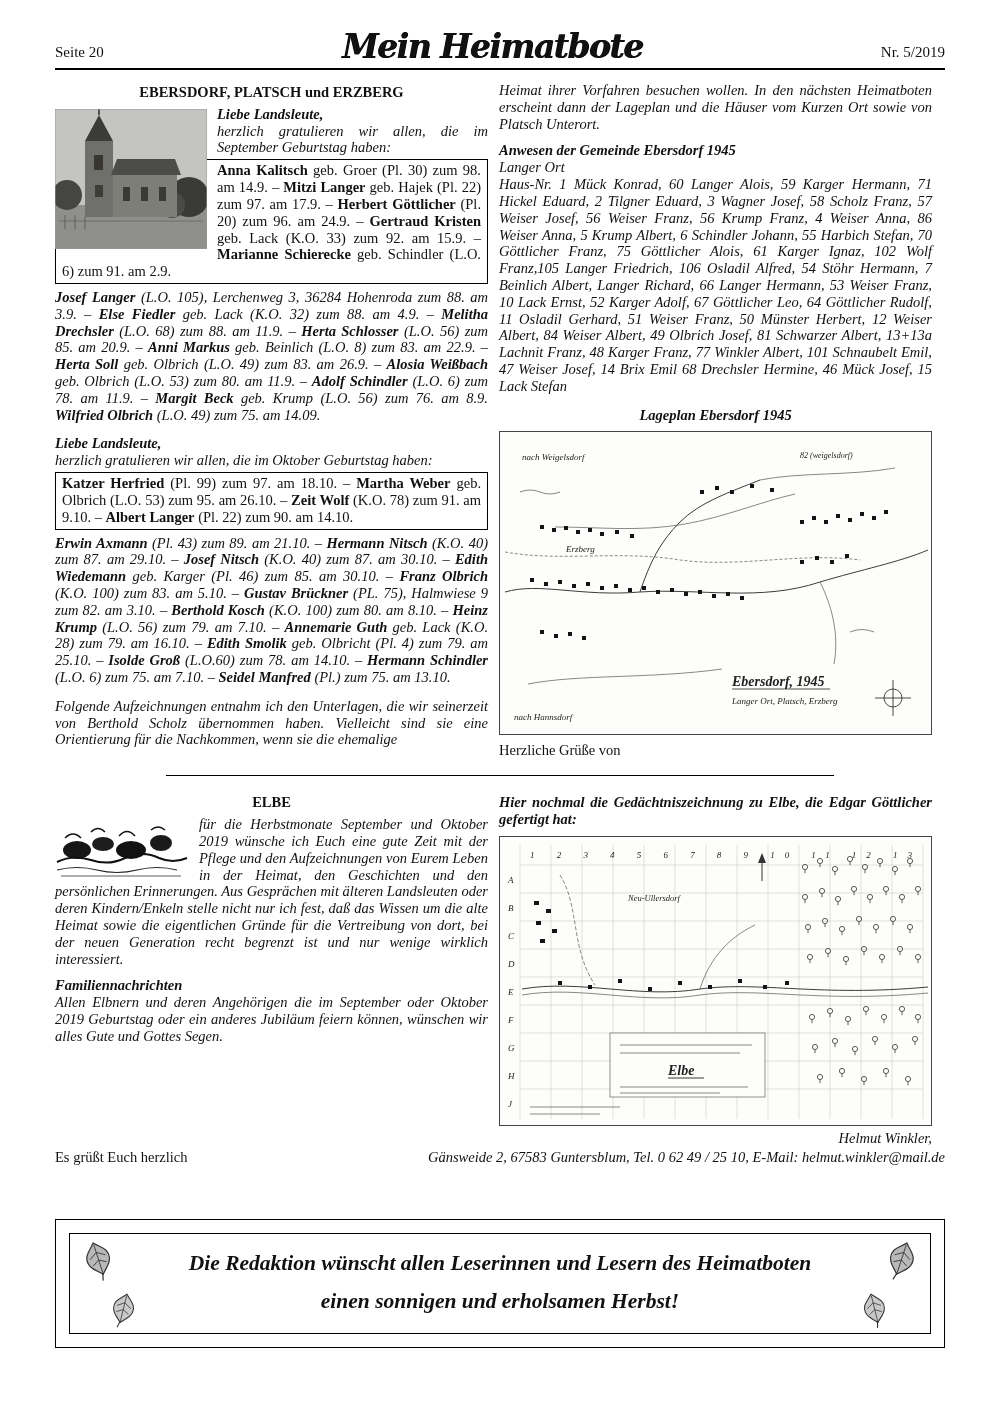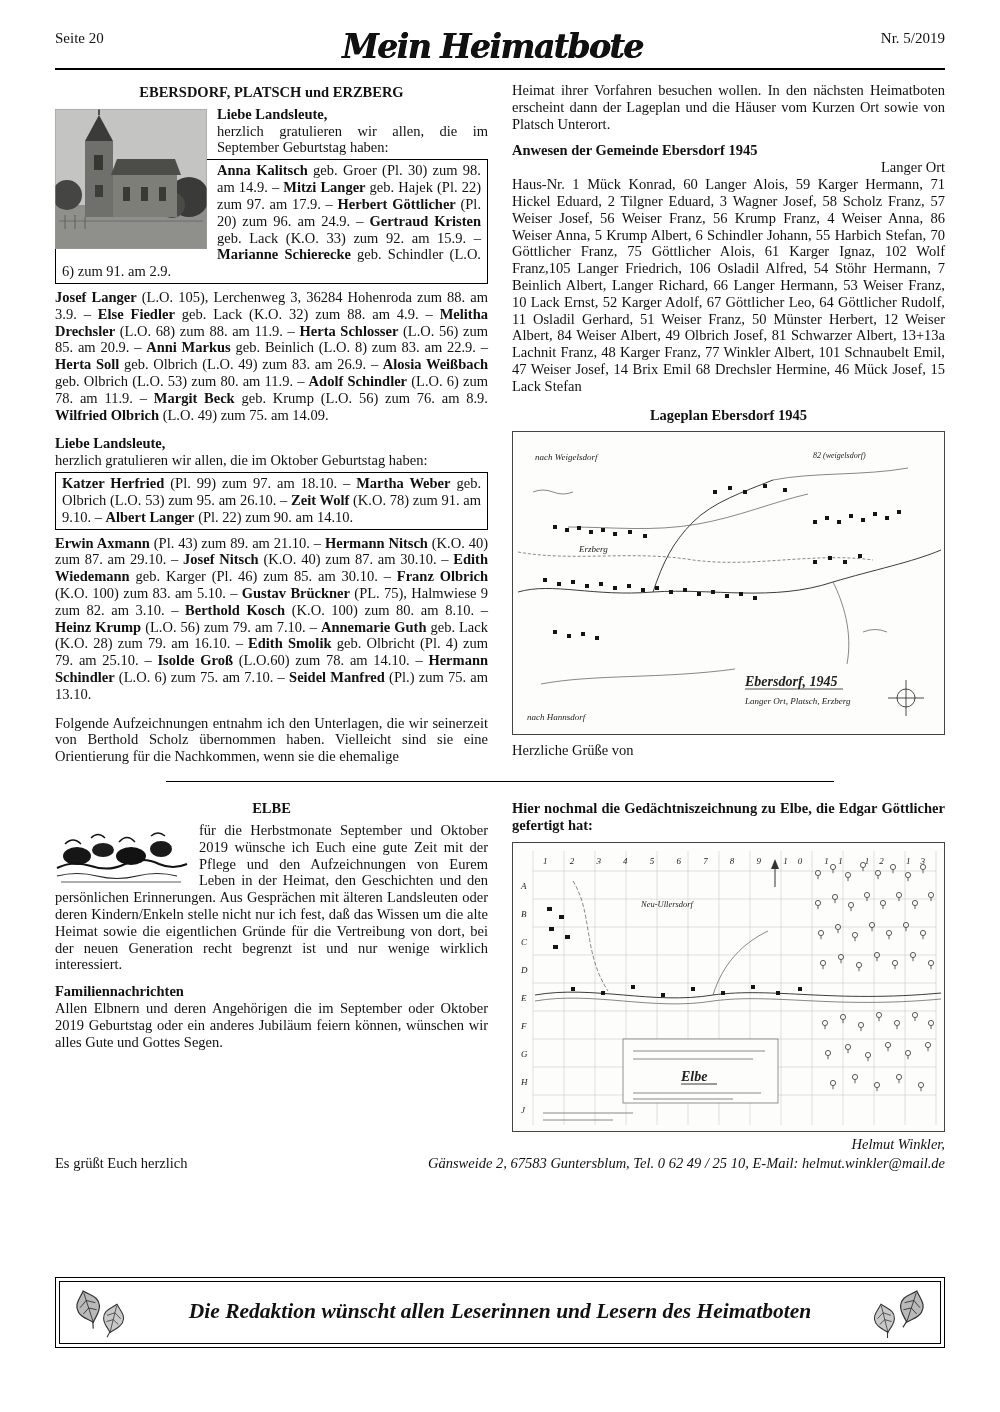--- a/index.html
+++ b/index.html
@@ -4,30 +4,30 @@
 <style>
   * { margin:0; padding:0; box-sizing:border-box; }
   html,body { background:#e8e8e8; }
   body { width:1000px; margin:0 auto; font-family:"Liberation Serif","DejaVu Serif",serif; color:#111; }
   .page { width:1000px; height:1412px; background:#fff; position:relative; overflow:hidden;
           padding:30px 55px 0; font-size:14.5px; line-height:1.16; }
   .bold { font-weight:bold; }
   .it { font-style:italic; }
 
   
-  .masthead-row { display:flex; justify-content:space-between; }
+  .masthead-row { display:flex; justify-content:space-between; align-items:flex-end; }
   .side-label { font-size:15px; padding-bottom:2px; }
   .masthead { font-family:"DejaVu Serif",serif; font-weight:bold; font-style:italic;
               font-size:33px; letter-spacing:-1.5px; line-height:1; text-shadow:0.6px 0 #000; }
   .header-rule { border-top:2.5px solid #000; margin-top:5px; }
 
   
-  .columns { display:flex; gap:24px; }
+  .columns { display:flex; gap:11px; }
   .col { width:433px; }
-  p { text-align:justify; }
+  p { text-align:justify;font-style:italic; }
   .sec-title { font-size:14.5px; text-align:center; margin:14px 0 5px; }
   .salutation { margin-top:2px; }
   .birth-box { border:1.5px solid #000; padding:2px 6px 3px; text-align:justify; margin:3px 0 5px; }
   .mt6 { margin-top:0; } .mt12 { margin-top:12px; }
 
   .church-photo { float:left; width:152px; height:140px; margin:3px 10px 4px 0;
                   position:relative; z-index:1; background:#fff; }
   .church-photo svg { display:block; }
 
   .sub-head { font-weight:bold; margin-top:10px; }
@@ -42,21 +42,21 @@
 
   
   .elbe-sketch { float:left; width:134px; height:60px; margin:4px 10px 2px 0; }
   .family-head { font-weight:bold; margin-top:10px; }
   .drawing-intro { font-weight:bold; margin:14px 0 8px; text-align:justify; }
   .sign-name { text-align:right; font-style:italic; margin-top:4px; }
   .closing-row { display:flex; justify-content:space-between; margin-top:2px; }
 
   
   .banner { position:absolute; left:55px; right:55px; bottom:64px;
-            border:1.5px solid #000; padding:3px; }
+            border:1.5px solid #000; padding:13px; }
   .banner-inner { border:1px solid #000; padding:17px 80px 19px; text-align:center; position:relative; }
   .banner-line { font-family:"Liberation Serif",serif; font-weight:bold; font-style:italic; font-size:21.5px; }
   .banner-line + .banner-line { margin-top:13px; }
   .leaf { position:absolute; }
   .leaf-tl { top:6px; left:12px; transform:rotate(-18deg); }
   .leaf-bl { bottom:4px; left:38px; transform:rotate(14deg); }
   .leaf-tr { top:6px; right:12px; transform:rotate(18deg); }
   .leaf-br { bottom:4px; right:40px; transform:rotate(-14deg); }
 
   .h { fill:#141414; }
@@ -120,21 +120,21 @@
 
       <p class="mt6"><span class="bold">Erwin Axmann</span><span> (Pl. 43) zum 89. am 21.10. – </span><span class="bold">Hermann Nitsch</span><span> (K.O. 40) zum 87. am 29.10. – </span><span class="bold">Josef Nitsch</span><span> (K.O. 40) zum 87. am 30.10. – </span><span class="bold">Edith Wiedemann</span><span> geb. Karger (Pl. 46) zum 85. am 30.10. – </span><span class="bold">Franz Olbrich</span><span> (K.O. 100) zum 83. am 5.10. – </span><span class="bold">Gustav Brückner</span><span> (PL. 75), Halmwiese 9 zum 82. am 3.10. – </span><span class="bold">Berthold Kosch</span><span> (K.O. 100) zum 80. am 8.10. – </span><span class="bold">Heinz Krump</span><span> (L.O. 56) zum 79. am 7.10. – </span><span class="bold">Annemarie Guth</span><span> geb. Lack (K.O. 28) zum 79. am 16.10. – </span><span class="bold">Edith Smolik</span><span> geb. Olbricht (Pl. 4) zum 79. am 25.10. – </span><span class="bold">Isolde Groß</span><span> (L.O.60) zum 78. am 14.10. – </span><span class="bold">Hermann Schindler</span><span> (L.O. 6) zum 75. am 7.10. – </span><span class="bold">Seidel Manfred</span><span> (Pl.) zum 75. am 13.10.</span></p>
 
       <p class="mt12">Folgende Aufzeichnungen entnahm ich den Unterlagen, die wir seinerzeit von Berthold Scholz übernommen haben. Vielleicht sind sie eine Orientierung für die Nachkommen, wenn sie die ehemalige</p>
     </section>
 
     <section class="col">
       <p class="mt12">Heimat ihrer Vorfahren besuchen wollen. In den nächsten Heimatboten erscheint dann der Lageplan und die Häuser vom Kurzen Ort sowie von Platsch Unterort.</p>
 
       <p class="sub-head">Anwesen der Gemeinde Ebersdorf 1945</p>
-      <p style="text-align:right">Langer Ort</p>
+      <p style="text-align:left">Langer Ort</p>
       <p>Haus-Nr. 1 Mück Konrad, 60 Langer Alois, 59 Karger Hermann, 71 Hickel Eduard, 2 Tilgner Eduard, 3 Wagner Josef, 58 Scholz Franz, 57 Weiser Josef, 56 Weiser Franz, 56 Krump Franz, 4 Weiser Anna, 86 Weiser Anna, 5 Krump Albert, 6 Schindler Johann, 55 Harbich Stefan, 70 Göttlicher Franz, 75 Göttlicher Alois, 61 Karger Ignaz, 102 Wolf Franz,105 Langer Friedrich, 106 Osladil Alfred, 54 Stöhr Hermann, 7 Beinlich Albert, Langer Richard, 66 Langer Hermann, 53 Weiser Franz, 10 Lack Ernst, 52 Karger Adolf, 67 Göttlicher Leo, 64 Göttlicher Rudolf, 11 Osladil Gerhard, 51 Weiser Franz, 50 Münster Herbert, 12 Weiser Albert, 84 Weiser Albert, 49 Olbrich Josef, 81 Schwarzer Albert, 13+13a Lachnit Franz, 48 Karger Franz, 77 Winkler Albert, 101 Schnaubelt Emil, 47 Weiser Josef, 14 Brix Emil 68 Drechsler Hermine, 46 Mück Josef, 15 Lack Stefan</p>
 
       <p class="map-title">Lageplan Ebersdorf 1945</p>
 
       <div class="map-frame">
         <svg width="431" height="302" viewBox="0 0 431 302">
           <path class="rd" d="M5,160 C40,150 80,165 140,160 C200,156 260,170 320,150 C360,138 400,130 428,118"></path>
           <path class="rd" d="M140,160 C150,130 160,110 180,90 C200,70 230,60 260,48"></path>
           <path class="rd2" d="M55,95 C100,95 140,100 185,92 C225,85 260,70 295,62"></path>
           <path class="rd2" d="M320,150 C330,170 340,200 334,232"></path>
@@ -389,16 +389,17 @@
         <path d="M17 2 C11 9 4 12 6 21 C8 28 13 30 17 35 C21 30 26 28 28 21 C30 12 23 9 17 2 Z" fill="#b9b9b9" stroke="#333" stroke-width="1.2"></path>
         <path d="M17 4 L17 33 M17 12 L9 17 M17 12 L25 17 M17 20 L10 24 M17 20 L24 24" stroke="#333" stroke-width="0.8" fill="none"></path>
         <path d="M17 33 L15 41" stroke="#333" stroke-width="1.2"></path>
       </svg>
       <svg class="leaf leaf-br" width="30" height="37" viewBox="0 0 34 42">
         <path d="M17 2 C11 9 4 12 6 21 C8 28 13 30 17 35 C21 30 26 28 28 21 C30 12 23 9 17 2 Z" fill="#c9c9c9" stroke="#333" stroke-width="1.2"></path>
         <path d="M17 4 L17 33 M17 12 L9 17 M17 12 L25 17 M17 20 L10 24 M17 20 L24 24" stroke="#333" stroke-width="0.8" fill="none"></path>
         <path d="M17 33 L15 41" stroke="#333" stroke-width="1.2"></path>
       </svg>
       <div class="banner-line">Die Redaktion wünscht allen Leserinnen und Lesern des Heimatboten</div>
+      <div class="banner-line">einen sonnigen und erholsamen Herbst!</div>
     </div>
   </footer>
 
 </div>
 
 </body></html>

